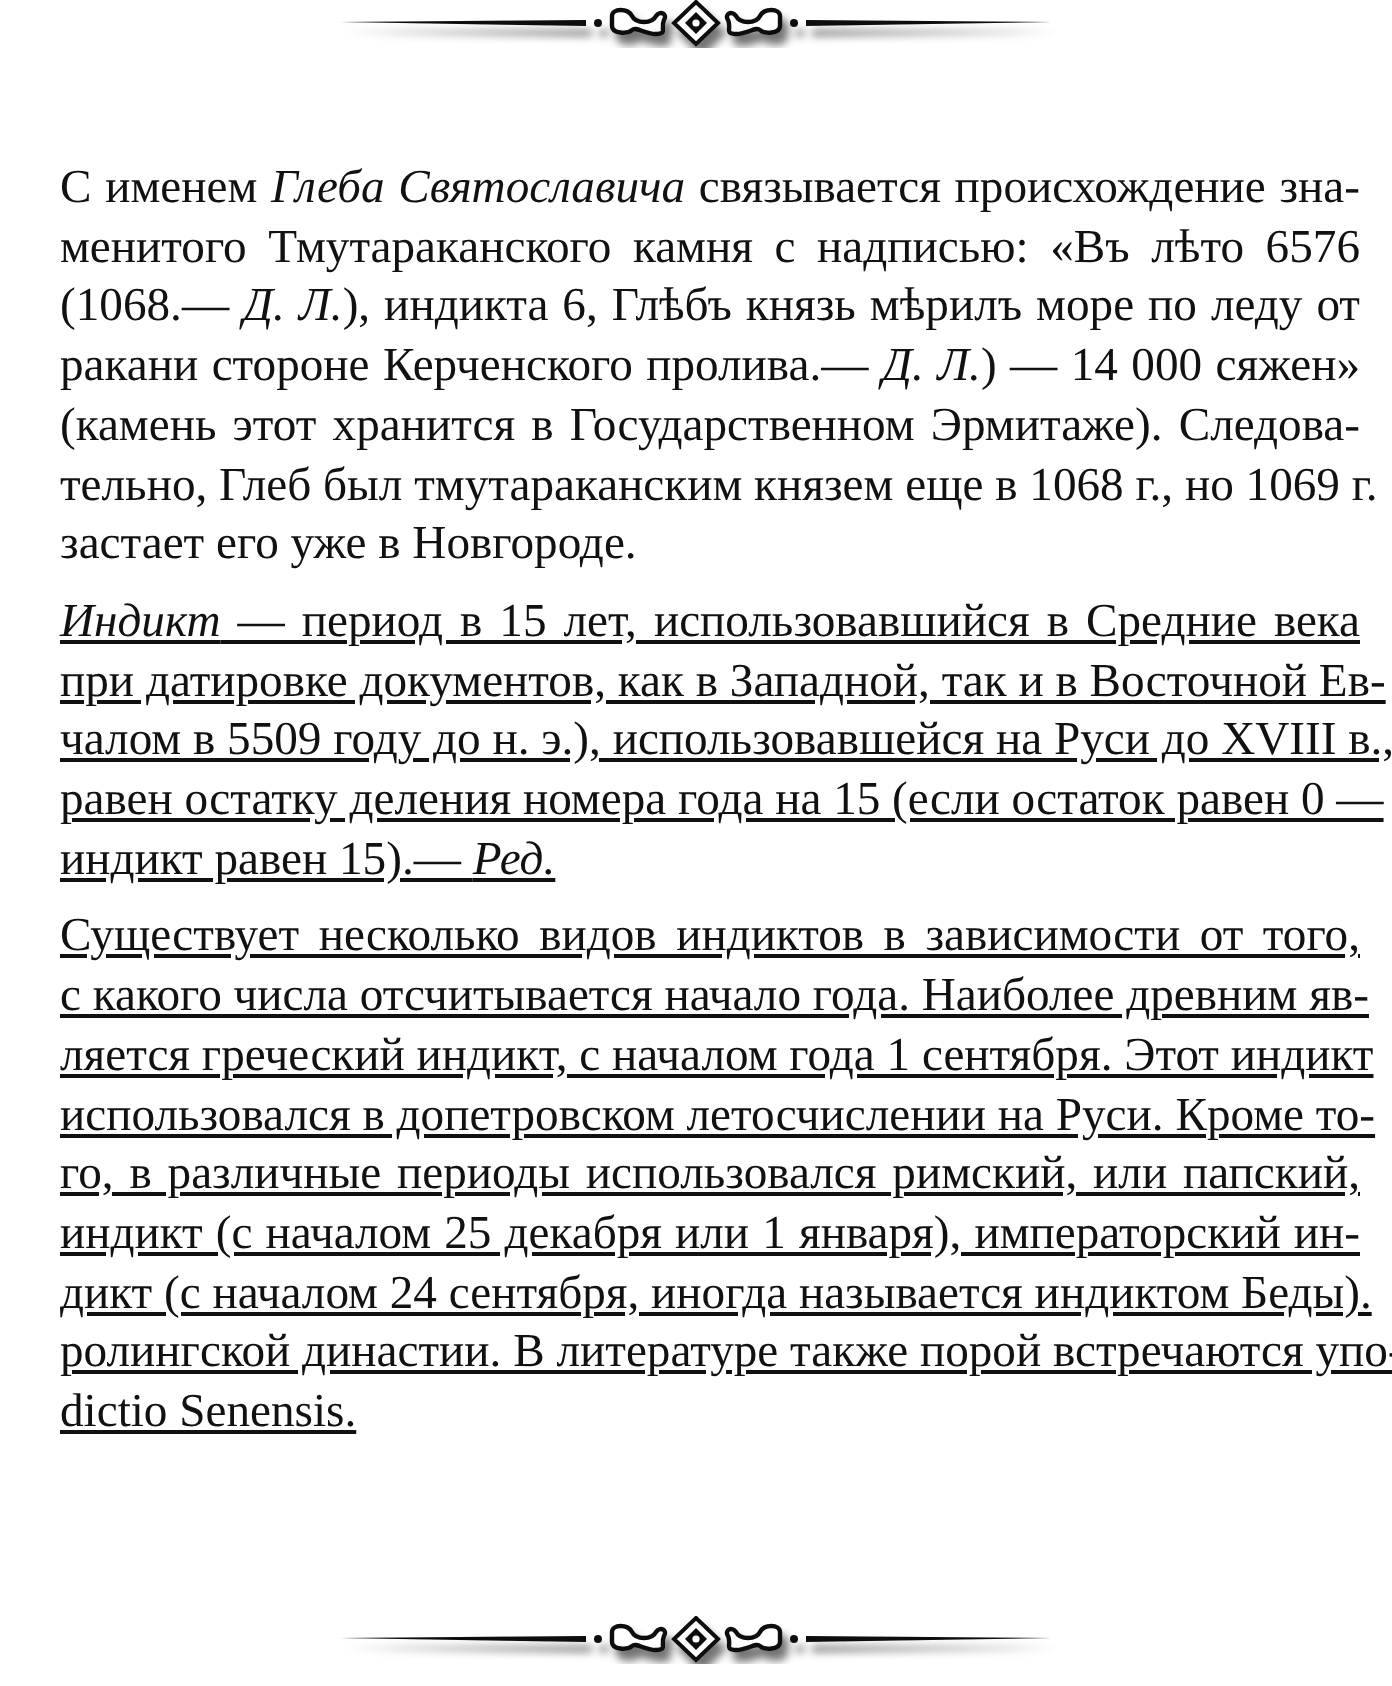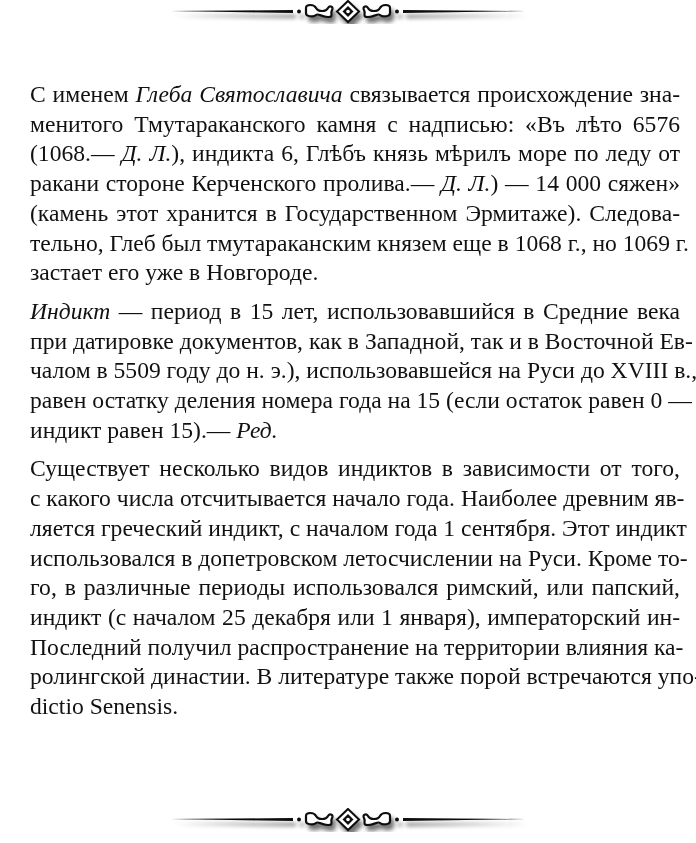--- a/index.html
+++ b/index.html
@@ -7,21 +7,21 @@
     .ornament { position:absolute; left:0; width:696px; height:24px; }
     .ornament svg { display:block; margin:0 auto; }
     .ornament.top { top:0; }
     .ornament.bottom { top:808px; }
     .page-text {
       position:absolute; left:16px; top:52px; width:664px;
       font-family:"Liberation Serif", "DejaVu Serif", serif;
       font-size:23.6px; line-height:29.7px; color:#111;margin-top:28px;
     }
     .para { margin:0; text-indent:14px; text-align:justify; text-align-last:left; }
-    .para + .para { margin-top:9px; }
+    .para + .para { margin-top:9px;text-decoration:underline; }
     .line { display:block; text-align:justify; text-align-last:justify; white-space:nowrap; }
     .line.last { text-align-last:left; }
     .seg-i { font-style:italic; }
   </style>
 </head>
 <body>
 
 <div class="ornament top">
   <svg width="380" height="24" viewBox="0 0 380 24">
     <defs>
@@ -68,21 +68,21 @@
       <span class="line"><span>равен остатку деления номера года на 15 (если остаток равен 0 —</span></span>
       <span class="line last"><span>индикт равен 15).— </span><span class="seg-i">Ред.</span></span>
     </p>
   <p class="para">
       <span class="line" style="text-indent: 14px;"><span>Существует несколько видов индиктов в зависимости от того,</span></span>
       <span class="line"><span>с какого числа отсчитывается начало года. Наиболее древним яв-</span></span>
       <span class="line"><span>ляется греческий индикт, с началом года 1 сентября. Этот индикт</span></span>
       <span class="line"><span>использовался в допетровском летосчислении на Руси. Кроме то-</span></span>
       <span class="line"><span>го, в различные периоды использовался римский, или папский,</span></span>
       <span class="line"><span>индикт (с началом 25 декабря или 1 января), императорский ин-</span></span>
-      <span class="line"><span>Последний получил распространение на территории влияния ка-</span></span>
+      <span class="line"><span>дикт (с началом 24 сентября, иногда называется индиктом Беды).</span></span>
       <span class="line"><span>ролингской династии. В литературе также порой встречаются упо-</span></span>
       <span class="line last"><span>dictio Senensis.</span></span>
     </p>
 </div>
 
 <div class="ornament bottom">
   <svg width="380" height="24" viewBox="0 0 380 24">
     <g filter="url(#sh)" fill="#111" stroke="#111">
       <path d="M12 11 L135 10 L135 13 Z" stroke="none"></path>
       <path d="M245 10 L368 11 L245 13 Z" stroke="none"></path>

